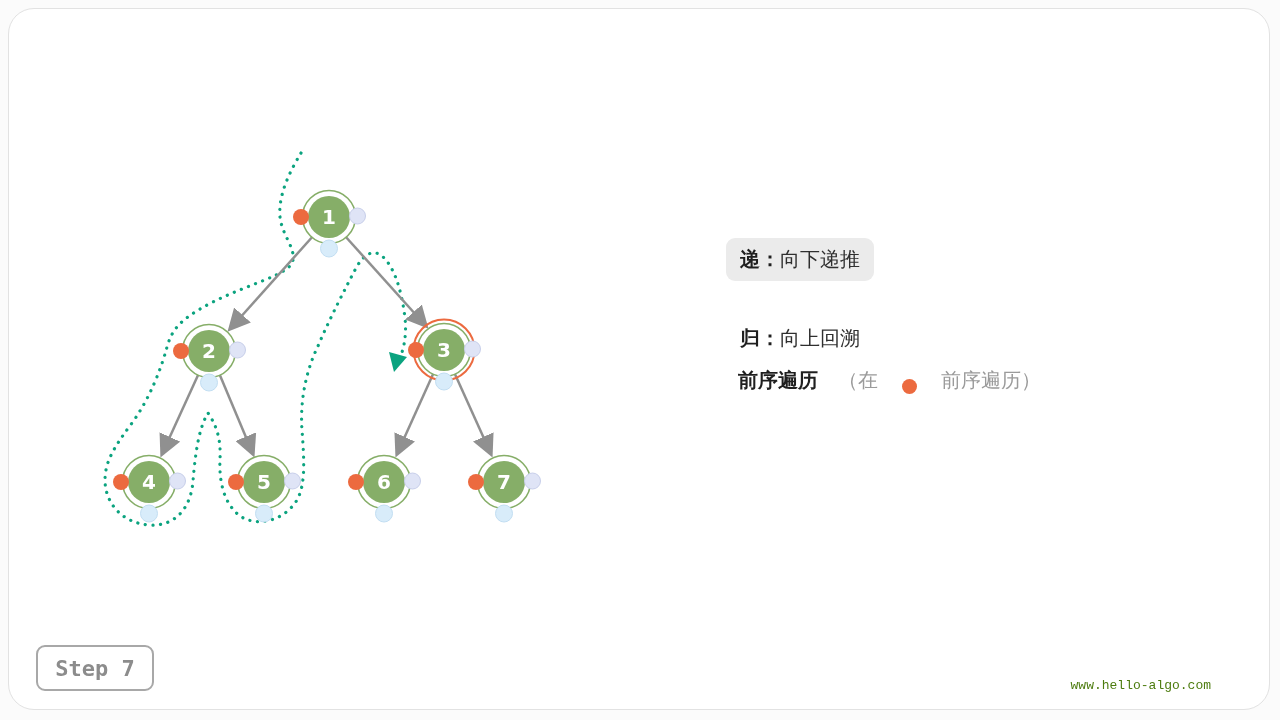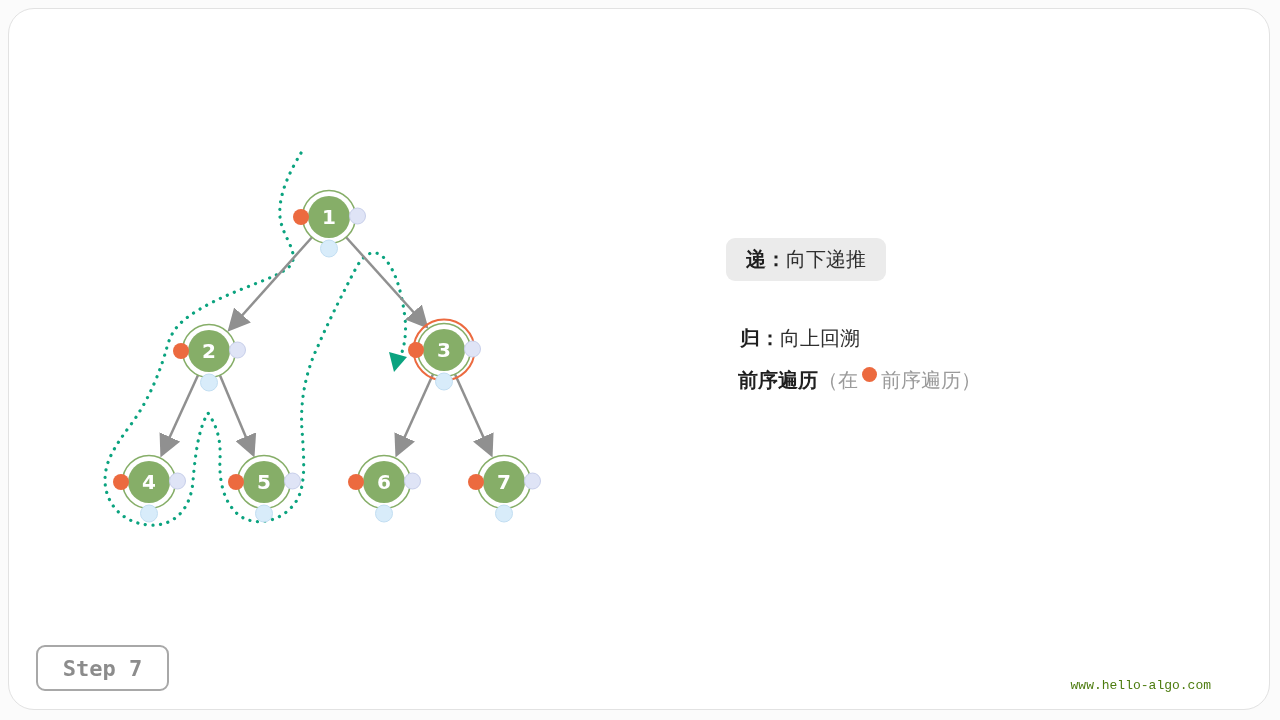--- a/index.html
+++ b/index.html
@@ -25,43 +25,43 @@
     left: 0; top: 0;
     width: 680px; height: 640px;
   }
 
   
   .legend-box {
     position: absolute;
     left: 717px; top: 229px;
     background: #ebebeb;
     border-radius: 9px;
-    padding: 8px 20px;
+    padding: 8px 14px;
     font-size: 20px;
     color: #2f2f2f;
     white-space: nowrap;
   }
   .legend-line {
     position: absolute;
     left: 731px; top: 288px;
     font-size: 20px;
     color: #2f2f2f;
     white-space: nowrap;
     margin-top: 28px;
   }
   .bold { font-weight: bold; color: #1f1f1f; }
   .traversal-line {
     position: absolute;
     left: 729px; top: 358px;
     font-size: 20px;
     color: #2f2f2f;
     white-space: nowrap;
     display: flex;
-    align-items: flex-start;
-    gap: 0;
+    align-items: flex-end;
+    gap: 20px;
   }
   .gray-note { color: #9b9b9b; }
   .dot-inline {
     display: inline-block;
     width: 15px; height: 15px;
     border-radius: 50%;
     background: #ec6a3f;
     margin: 0 4px;
   }
   .sequence {
@@ -74,21 +74,21 @@
     white-space: nowrap;
   }
   .sequence .current {
     color: #e65a2b;
     font-weight: bold;
   }
 
   .step-box {
     position: absolute;
     left: 27px; top: 636px;
-    width: 133px; height: 46px;
+    width: 118px; height: 46px;
     border: 2px solid #a8a8a8;
     border-radius: 9px;
     background: #ffffff;
     display: flex;
     align-items: center;
     justify-content: center;
     font-family: "DejaVu Sans Mono", "Liberation Mono", monospace;
     font-weight: bold;
     font-size: 22px;
     color: #8c8c8c;

